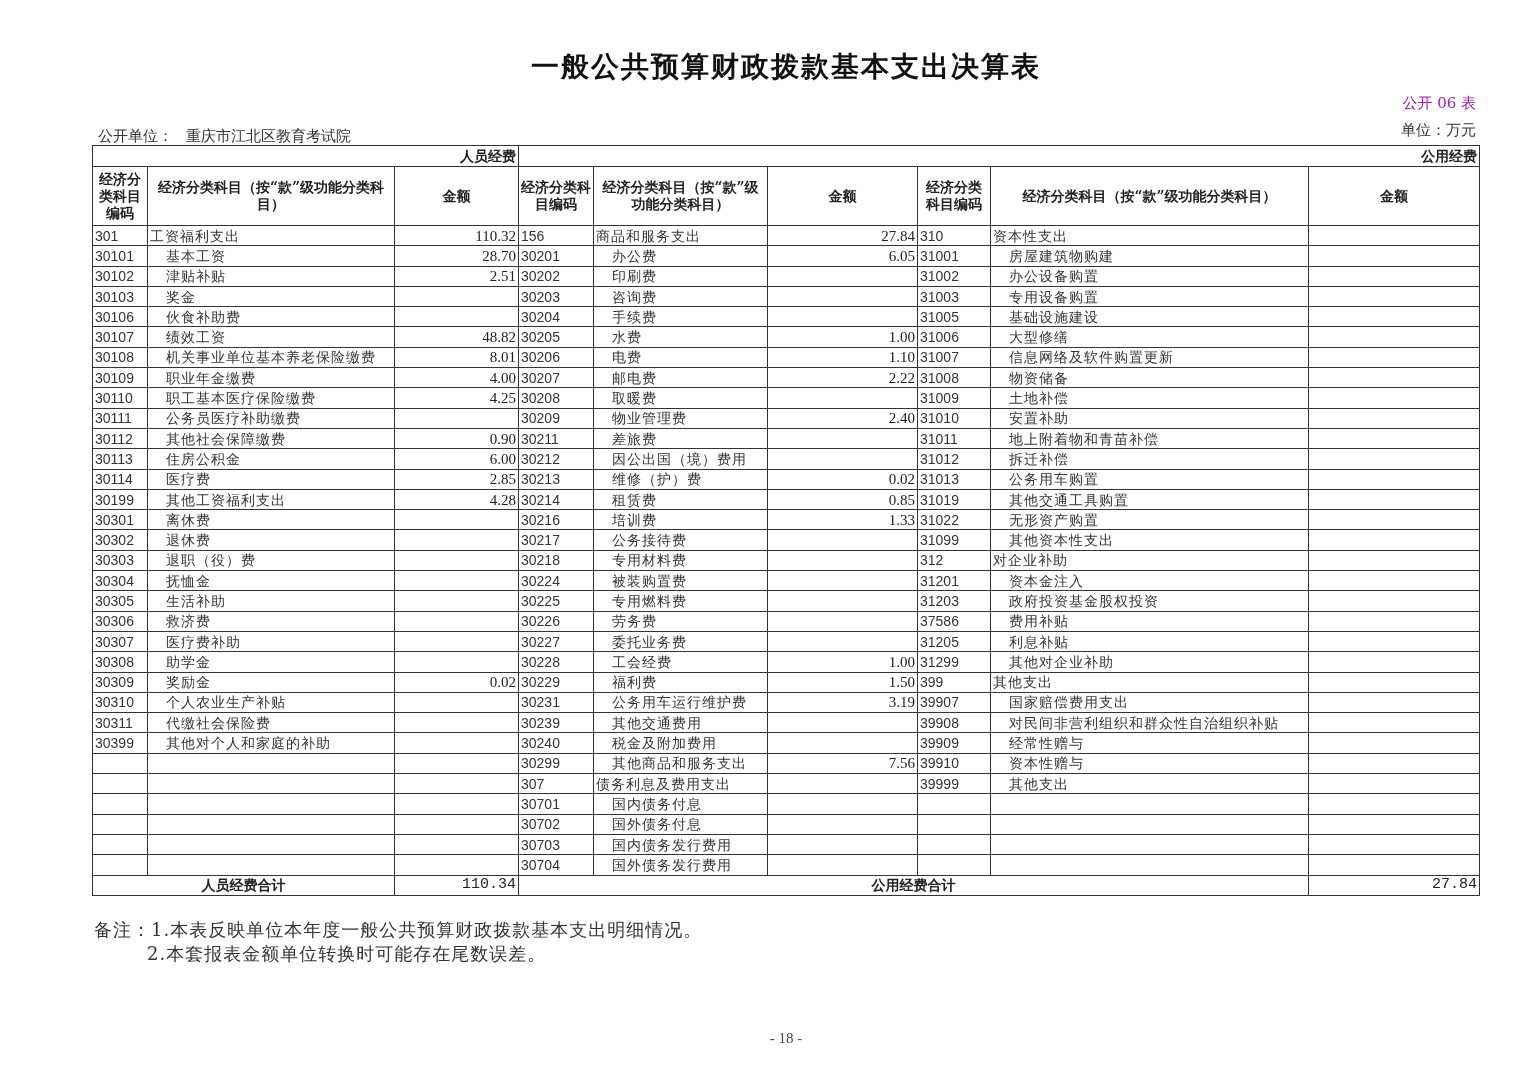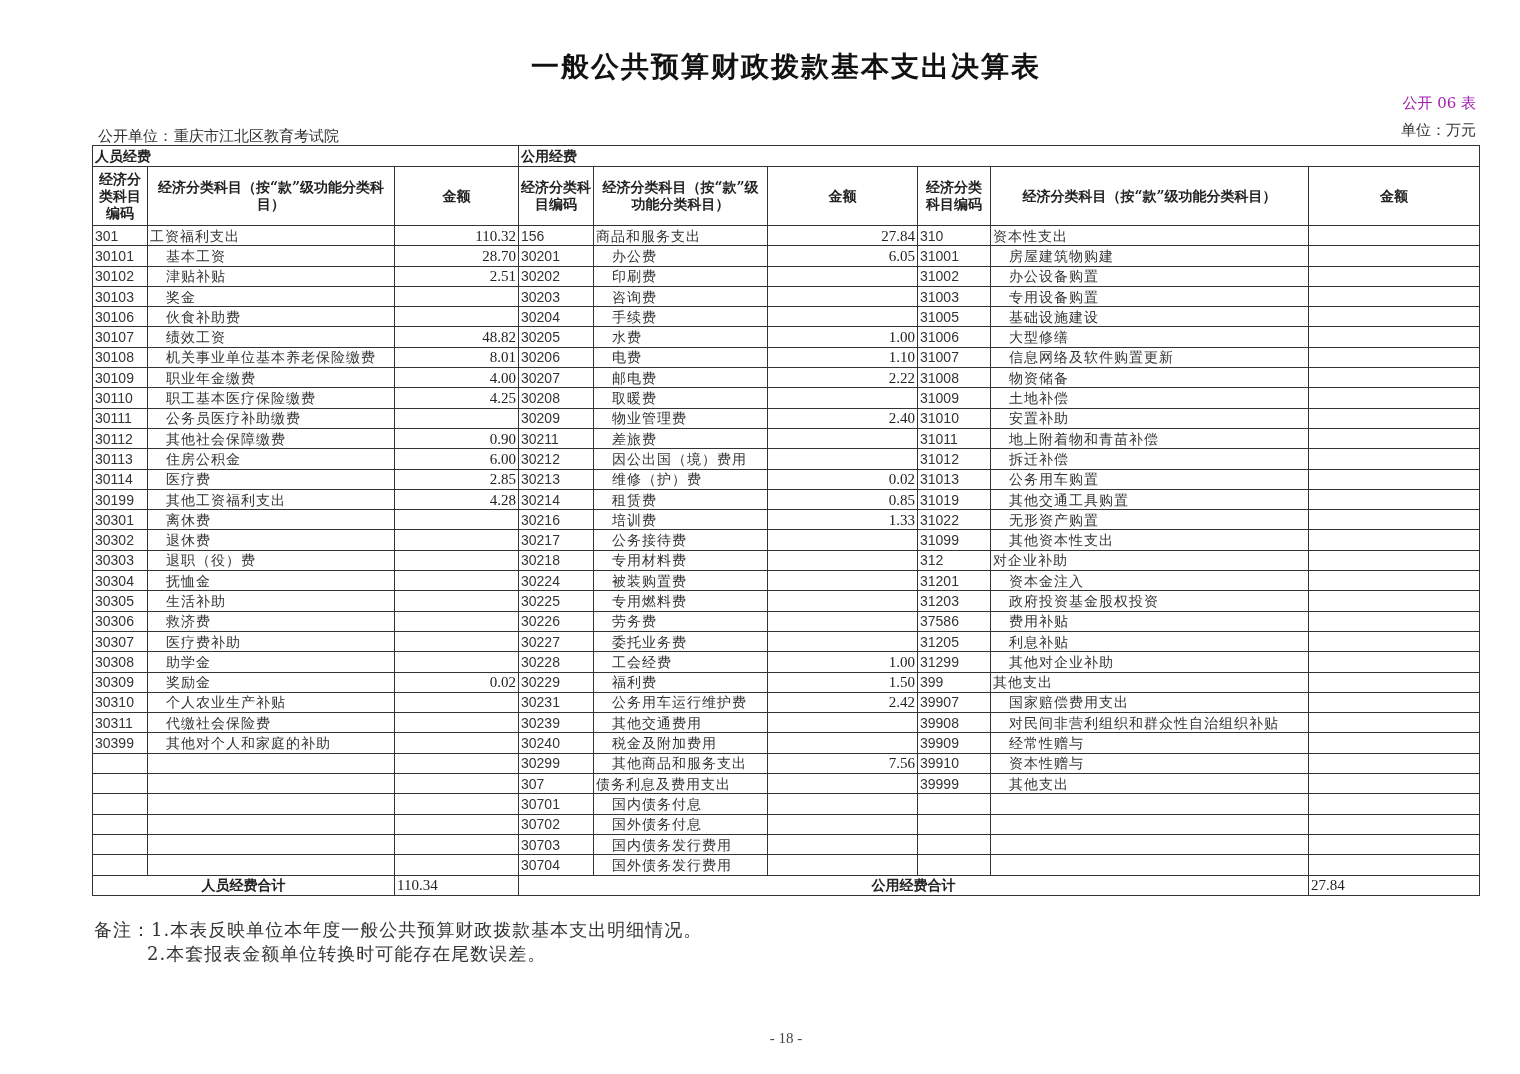--- a/index.html
+++ b/index.html
@@ -1,31 +1,31 @@
 <!DOCTYPE html>
 <html><head>
 <meta charset="utf-8">
 <style>
   html, body { margin:0; padding:0; background:#ffffff; }
   body { width:1520px; height:1074px; position:relative; font-family:"DejaVu Serif", "Liberation Serif", serif; color:#222; overflow:hidden; }
   .title { position:absolute; left:0; top:48px; width:1572px; text-align:center; font-size:28px; font-weight:bold; letter-spacing:2px; color:#111; font-family:"DejaVu Serif", serif; }
   .form-no { position:absolute; right:44px; top:94px; font-size:15px; color:#a21caf; }
   .unit { position:absolute; right:44px; top:121px; font-size:15px; color:#333; }
   .org { position:absolute; left:94px; top:127px; font-size:15px; color:#333; }
-  .org span { margin-left:1px; }
+  .org span { margin-left:13px; }
   table.main { position:absolute; left:92px; top:145px; border-collapse:collapse; table-layout:fixed; width:1387px; font-size:14px; }
   table.main td { border:1px solid #333; padding:0 2px; height:19.3px; line-height:18px; white-space:nowrap; overflow:hidden; vertical-align:middle; }
-  table.main tr.hdr1 td { height:20px; font-weight:bold; text-align:left; font-size:14px; }
+  table.main tr.hdr1 td { height:20px; font-weight:bold; text-align:right; font-size:14px; }
   table.main tr.hdr2 td { height:58px; font-weight:bold; text-align:center; font-size:14px; white-space:normal; line-height:17px; }
   td.code { font-family:"Liberation Sans", sans-serif; color:#333; font-size:14px; }
   td.name { color:#333; letter-spacing:1px; }
   td.name.sub { padding-left:18px; }
   td.amt { text-align:right; font-family:"Liberation Serif", serif; font-size:15px; padding-right:6px; }
   tr.total td { font-weight:bold; text-align:center;margin-top:12px; }
-  tr.total td.amt { font-weight:normal; text-align:left; }
+  tr.total td.amt { font-weight:normal; text-align:right;font-family:Liberation Mono, monospace; }
   .notes { position:absolute; left:94px; top:918px; font-size:18px; color:#333; line-height:24px; letter-spacing:1px; }
   .notes .l2 { padding-left:53px; }
   .page-no { position:absolute; left:0; width:1572px; top:1030px; text-align:center; font-size:15px; color:#444; font-family:"Liberation Serif", serif; }
 </style>
 </head>
 <body>
 
 <div class="title">一般公共预算财政拨款基本支出决算表</div>
 <div class="form-no">公开 06 表</div>
 <div class="unit">单位：万元</div>
@@ -311,21 +311,21 @@
         <td class="code">399</td>
         <td class="name">其他支出</td>
         <td class="amt"></td>
       </tr>
       <tr>
         <td class="code">30310</td>
         <td class="name sub">个人农业生产补贴</td>
         <td class="amt"></td>
         <td class="code">30231</td>
         <td class="name sub">公务用车运行维护费</td>
-        <td class="amt">2.42</td>
+        <td class="amt">3.19</td>
         <td class="code">39907</td>
         <td class="name sub">国家赔偿费用支出</td>
         <td class="amt"></td>
       </tr>
       <tr>
         <td class="code">30311</td>
         <td class="name sub">代缴社会保险费</td>
         <td class="amt"></td>
         <td class="code">30239</td>
         <td class="name sub">其他交通费用</td>

